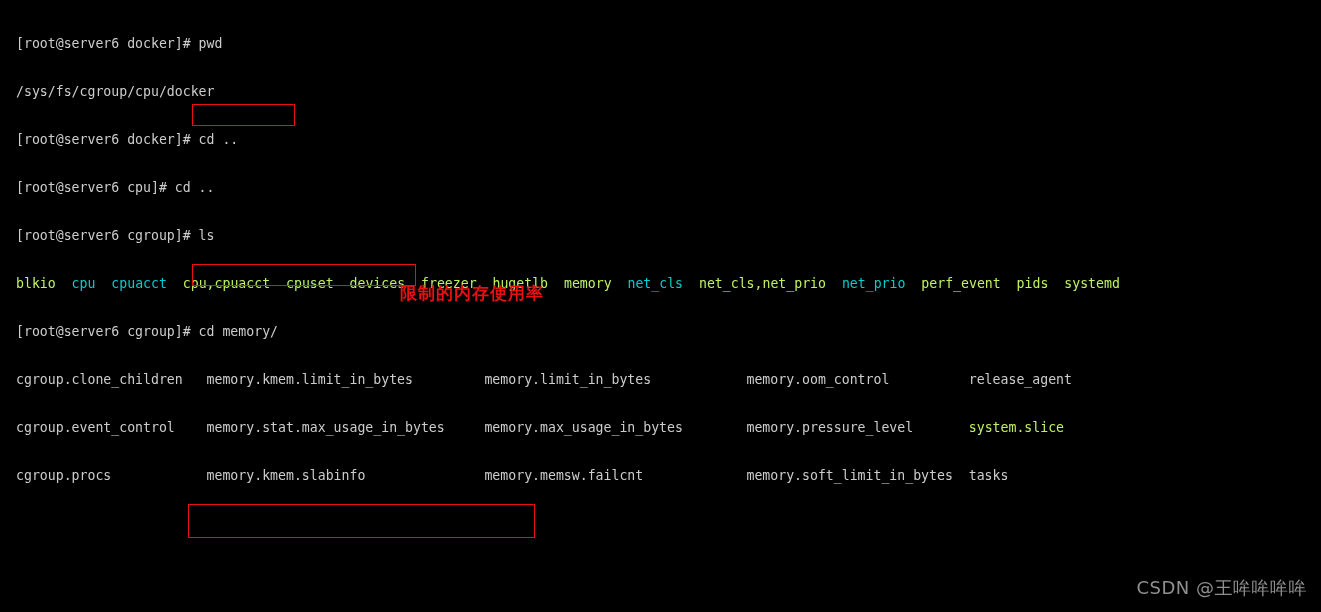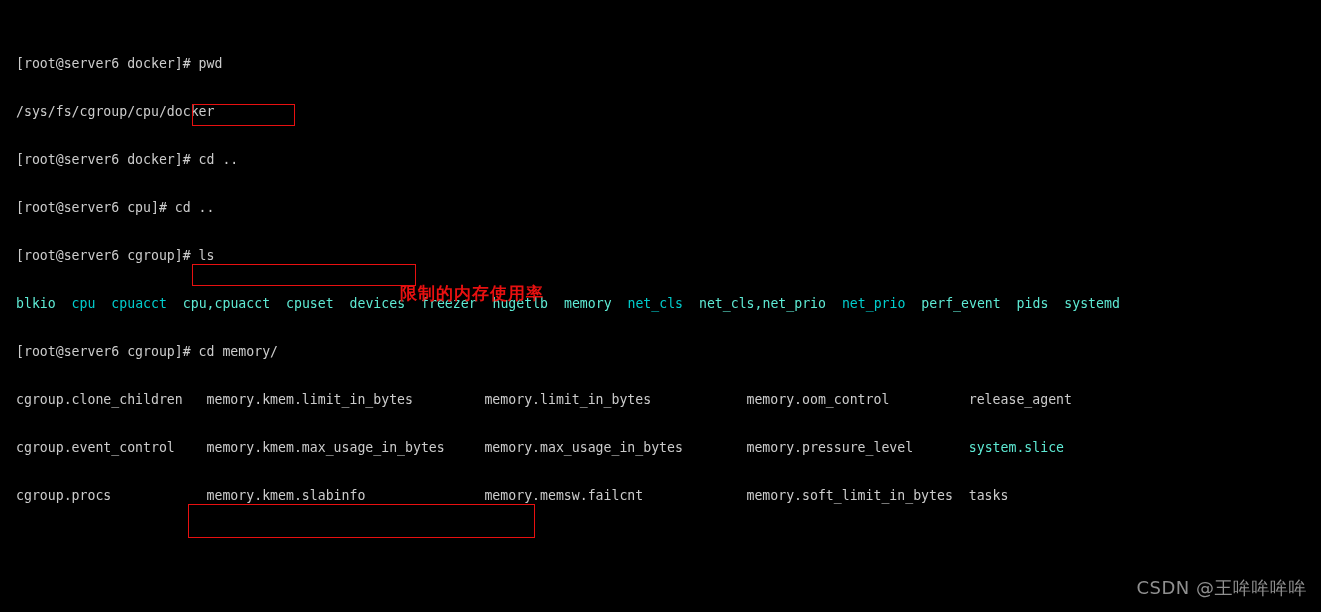--- a/index.html
+++ b/index.html
@@ -18,32 +18,32 @@
     position: absolute;
     left: 0;
     top: 0;
     width: 1321px;
     height: 612px;
     background: #000000;
     color: #cccccc;
     font-family: "DejaVu Sans Mono", "Liberation Mono", monospace;
     font-size: 13.2px;
     line-height: 16px;
-    padding: 24px 0 0 16px;
+    padding: 4px 0 0 16px;
     box-sizing: border-box;
     white-space: pre;
     letter-spacing: 0px;
   }
   .line {
     height: 16px;
     white-space: pre;
     position: relative;
   }
   .fg-default { color: #cccccc; }
-  .fg-blue   { color: #5eead4; }
+  .fg-blue   { color: #bef264; }
   .fg-cyan   { color: #00cdcd; margin-top: 36px; }
 
   
   .redbox {
     position: absolute;
     border: 1.5px solid #e81010;
     box-sizing: border-box;
     pointer-events: none;
   }
   #box-cd-memory {
@@ -84,21 +84,21 @@
 
 <div id="term">
   <div class="line"><span class="fg-default">[root@server6 docker]# pwd</span></div>
   <div class="line"><span class="fg-default">/sys/fs/cgroup/cpu/docker</span></div>
   <div class="line"><span class="fg-default">[root@server6 docker]# cd ..</span></div>
   <div class="line"><span class="fg-default">[root@server6 cpu]# cd ..</span></div>
   <div class="line"><span class="fg-default">[root@server6 cgroup]# ls</span></div>
   <div class="line"><span class="fg-blue">blkio</span><span class="fg-default">  </span><span class="fg-cyan">cpu</span><span class="fg-default">  </span><span class="fg-cyan">cpuacct</span><span class="fg-default">  </span><span class="fg-blue">cpu,cpuacct</span><span class="fg-default">  </span><span class="fg-blue">cpuset</span><span class="fg-default">  </span><span class="fg-blue">devices</span><span class="fg-default">  </span><span class="fg-blue">freezer</span><span class="fg-default">  </span><span class="fg-blue">hugetlb</span><span class="fg-default">  </span><span class="fg-blue">memory</span><span class="fg-default">  </span><span class="fg-cyan">net_cls</span><span class="fg-default">  </span><span class="fg-blue">net_cls,net_prio</span><span class="fg-default">  </span><span class="fg-cyan">net_prio</span><span class="fg-default">  </span><span class="fg-blue">perf_event</span><span class="fg-default">  </span><span class="fg-blue">pids</span><span class="fg-default">  </span><span class="fg-blue">systemd</span></div>
   <div class="line"><span class="fg-default">[root@server6 cgroup]# cd memory/</span></div>
   <div class="line"><span class="fg-default">cgroup.clone_children   memory.kmem.limit_in_bytes         memory.limit_in_bytes            memory.oom_control          release_agent</span></div>
-  <div class="line"><span class="fg-default">cgroup.event_control    memory.kmem.max_usage_in_bytes     memory.max_usage_in_bytes        memory.pressure_level       </span><span class="fg-blue">system.slice</span></div>
+  <div class="line"><span class="fg-default">cgroup.event_control    memory.stat.max_usage_in_bytes     memory.max_usage_in_bytes        memory.pressure_level       </span><span class="fg-blue">system.slice</span></div>
   <div class="line"><span class="fg-default">cgroup.procs            memory.kmem.slabinfo               memory.memsw.failcnt             memory.soft_limit_in_bytes  tasks</span></div>
   
   
   
   
   
   
   
   
   

